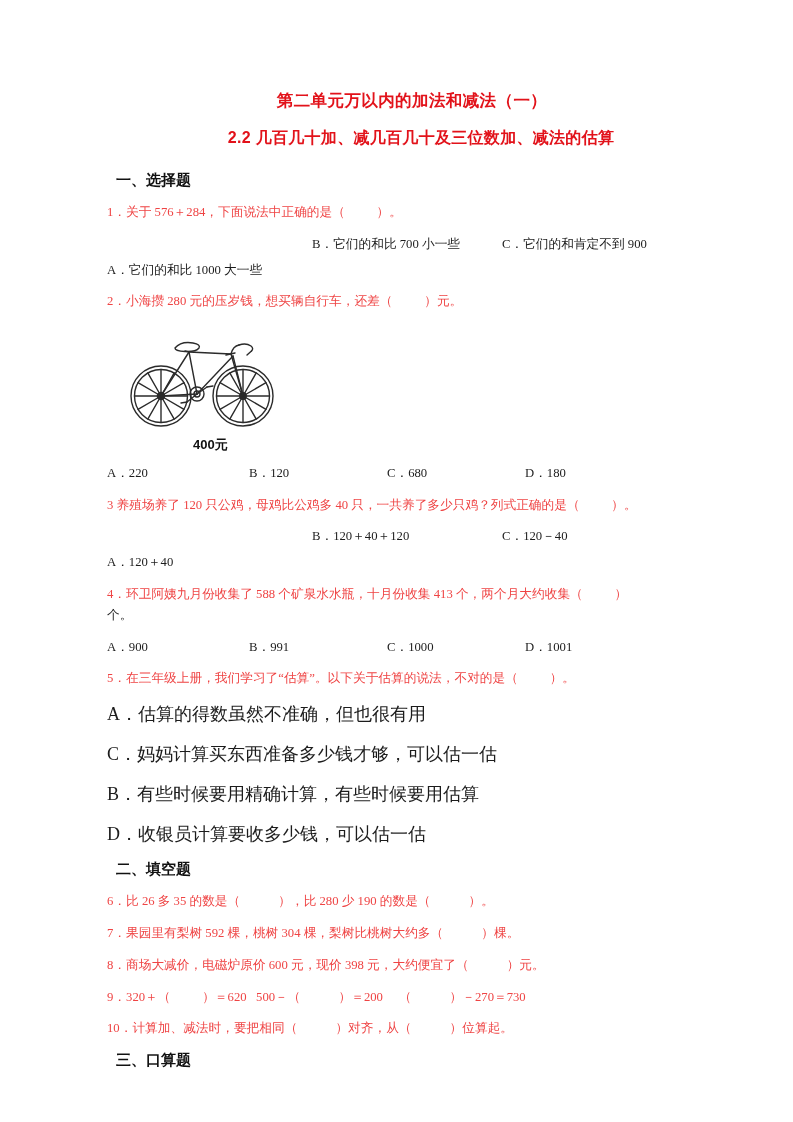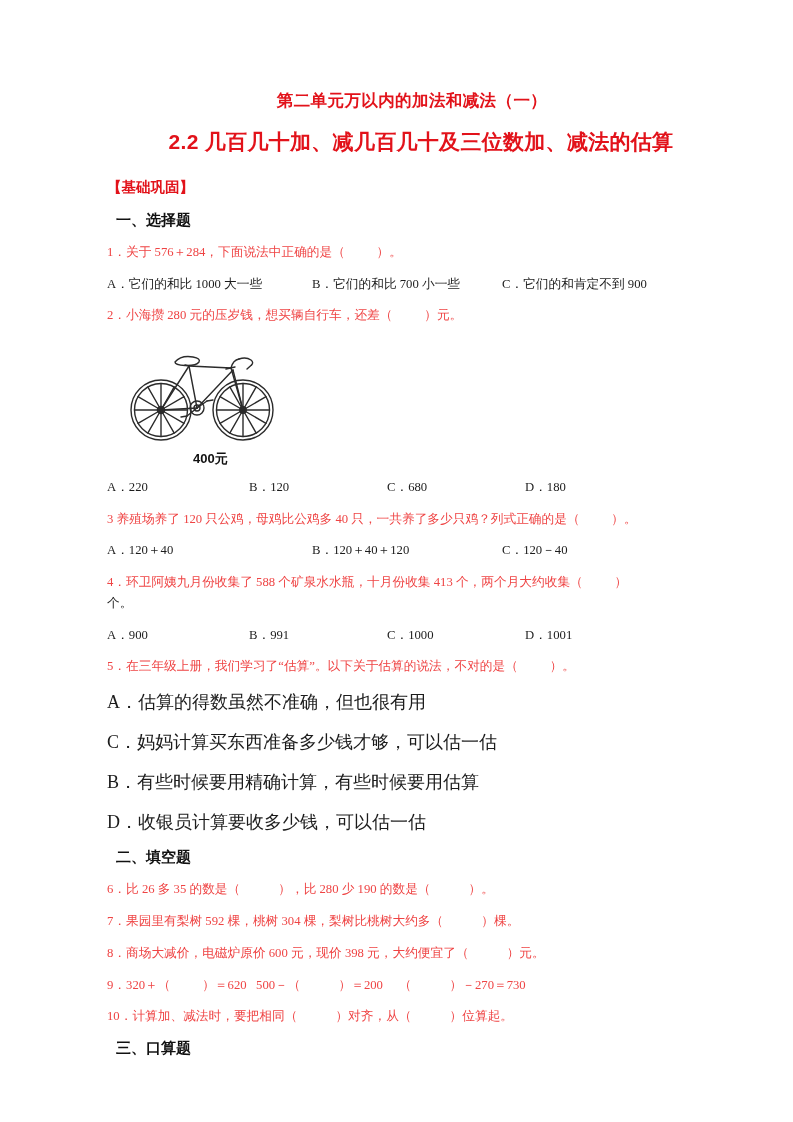--- a/index.html
+++ b/index.html
@@ -37,21 +37,21 @@
     font-weight: bold;
     font-size: 16.5px;
     text-align: center;
     letter-spacing: 0.4px;
     margin: 0 0 16px 0;
     font-family: "Liberation Sans", "DejaVu Sans", sans-serif;
   }
   .doc-subtitle {
     color: #e2121a;
     font-weight: bold;
-    font-size: 21px;
+    font-size: 16px;
     text-align: center;
     letter-spacing: 0.3px;
     margin: 0 0 22px 0;
     padding-left: 18px;
     font-family: "Liberation Sans", "DejaVu Sans", sans-serif;
   }
   .part-title {
     color: #e2121a;
     font-weight: bold;
     font-size: 14.5px;
@@ -91,21 +91,21 @@
     display: flex;
     font-size: 12.7px;
     line-height: 1.55;
     margin: 0 0 12px 0;
     color: #1c1c1c;
   }
   .opts .opt { flex: 0 0 auto; }
   .opts.four .opt:nth-child(1) { width: 142px; }
   .opts.four .opt:nth-child(2) { width: 138px; }
   .opts.four .opt:nth-child(3) { width: 138px; }
-  .opts.three .opt:nth-child(1) { width: 205px; }
+  .opts.three .opt:nth-child(1) { width: 205px; margin-top: 26px; }
   .opts.three .opt:nth-child(2) { width: 190px; }
 
   .opt-stack {
     font-size: 18px;
     line-height: 1.55;
     margin: 0 0 12px 0;
     color: #1c1c1c;
   }
 
   
@@ -124,21 +124,20 @@
   }
 </style>
 </head>
 <body>
 
 <div class="page">
   <div class="content">
 
     <h1 class="doc-title">第二单元万以内的加法和减法（一）</h1>
     <h2 class="doc-subtitle">2.2  几百几十加、减几百几十及三位数加、减法的估算</h2>
-    <div class="part-title">【基础巩固】</div>
 
     <div class="section-head">一、选择题</div>
 
     <p class="q">1．关于 576＋284，下面说法中正确的是（          ）。</p>
     <div class="opts three">
       <span class="opt">A．它们的和比 1000 大一些</span>
       <span class="opt">B．它们的和比 700 小一些</span>
       <span class="opt">C．它们的和肯定不到 900</span>
     </div>
 

